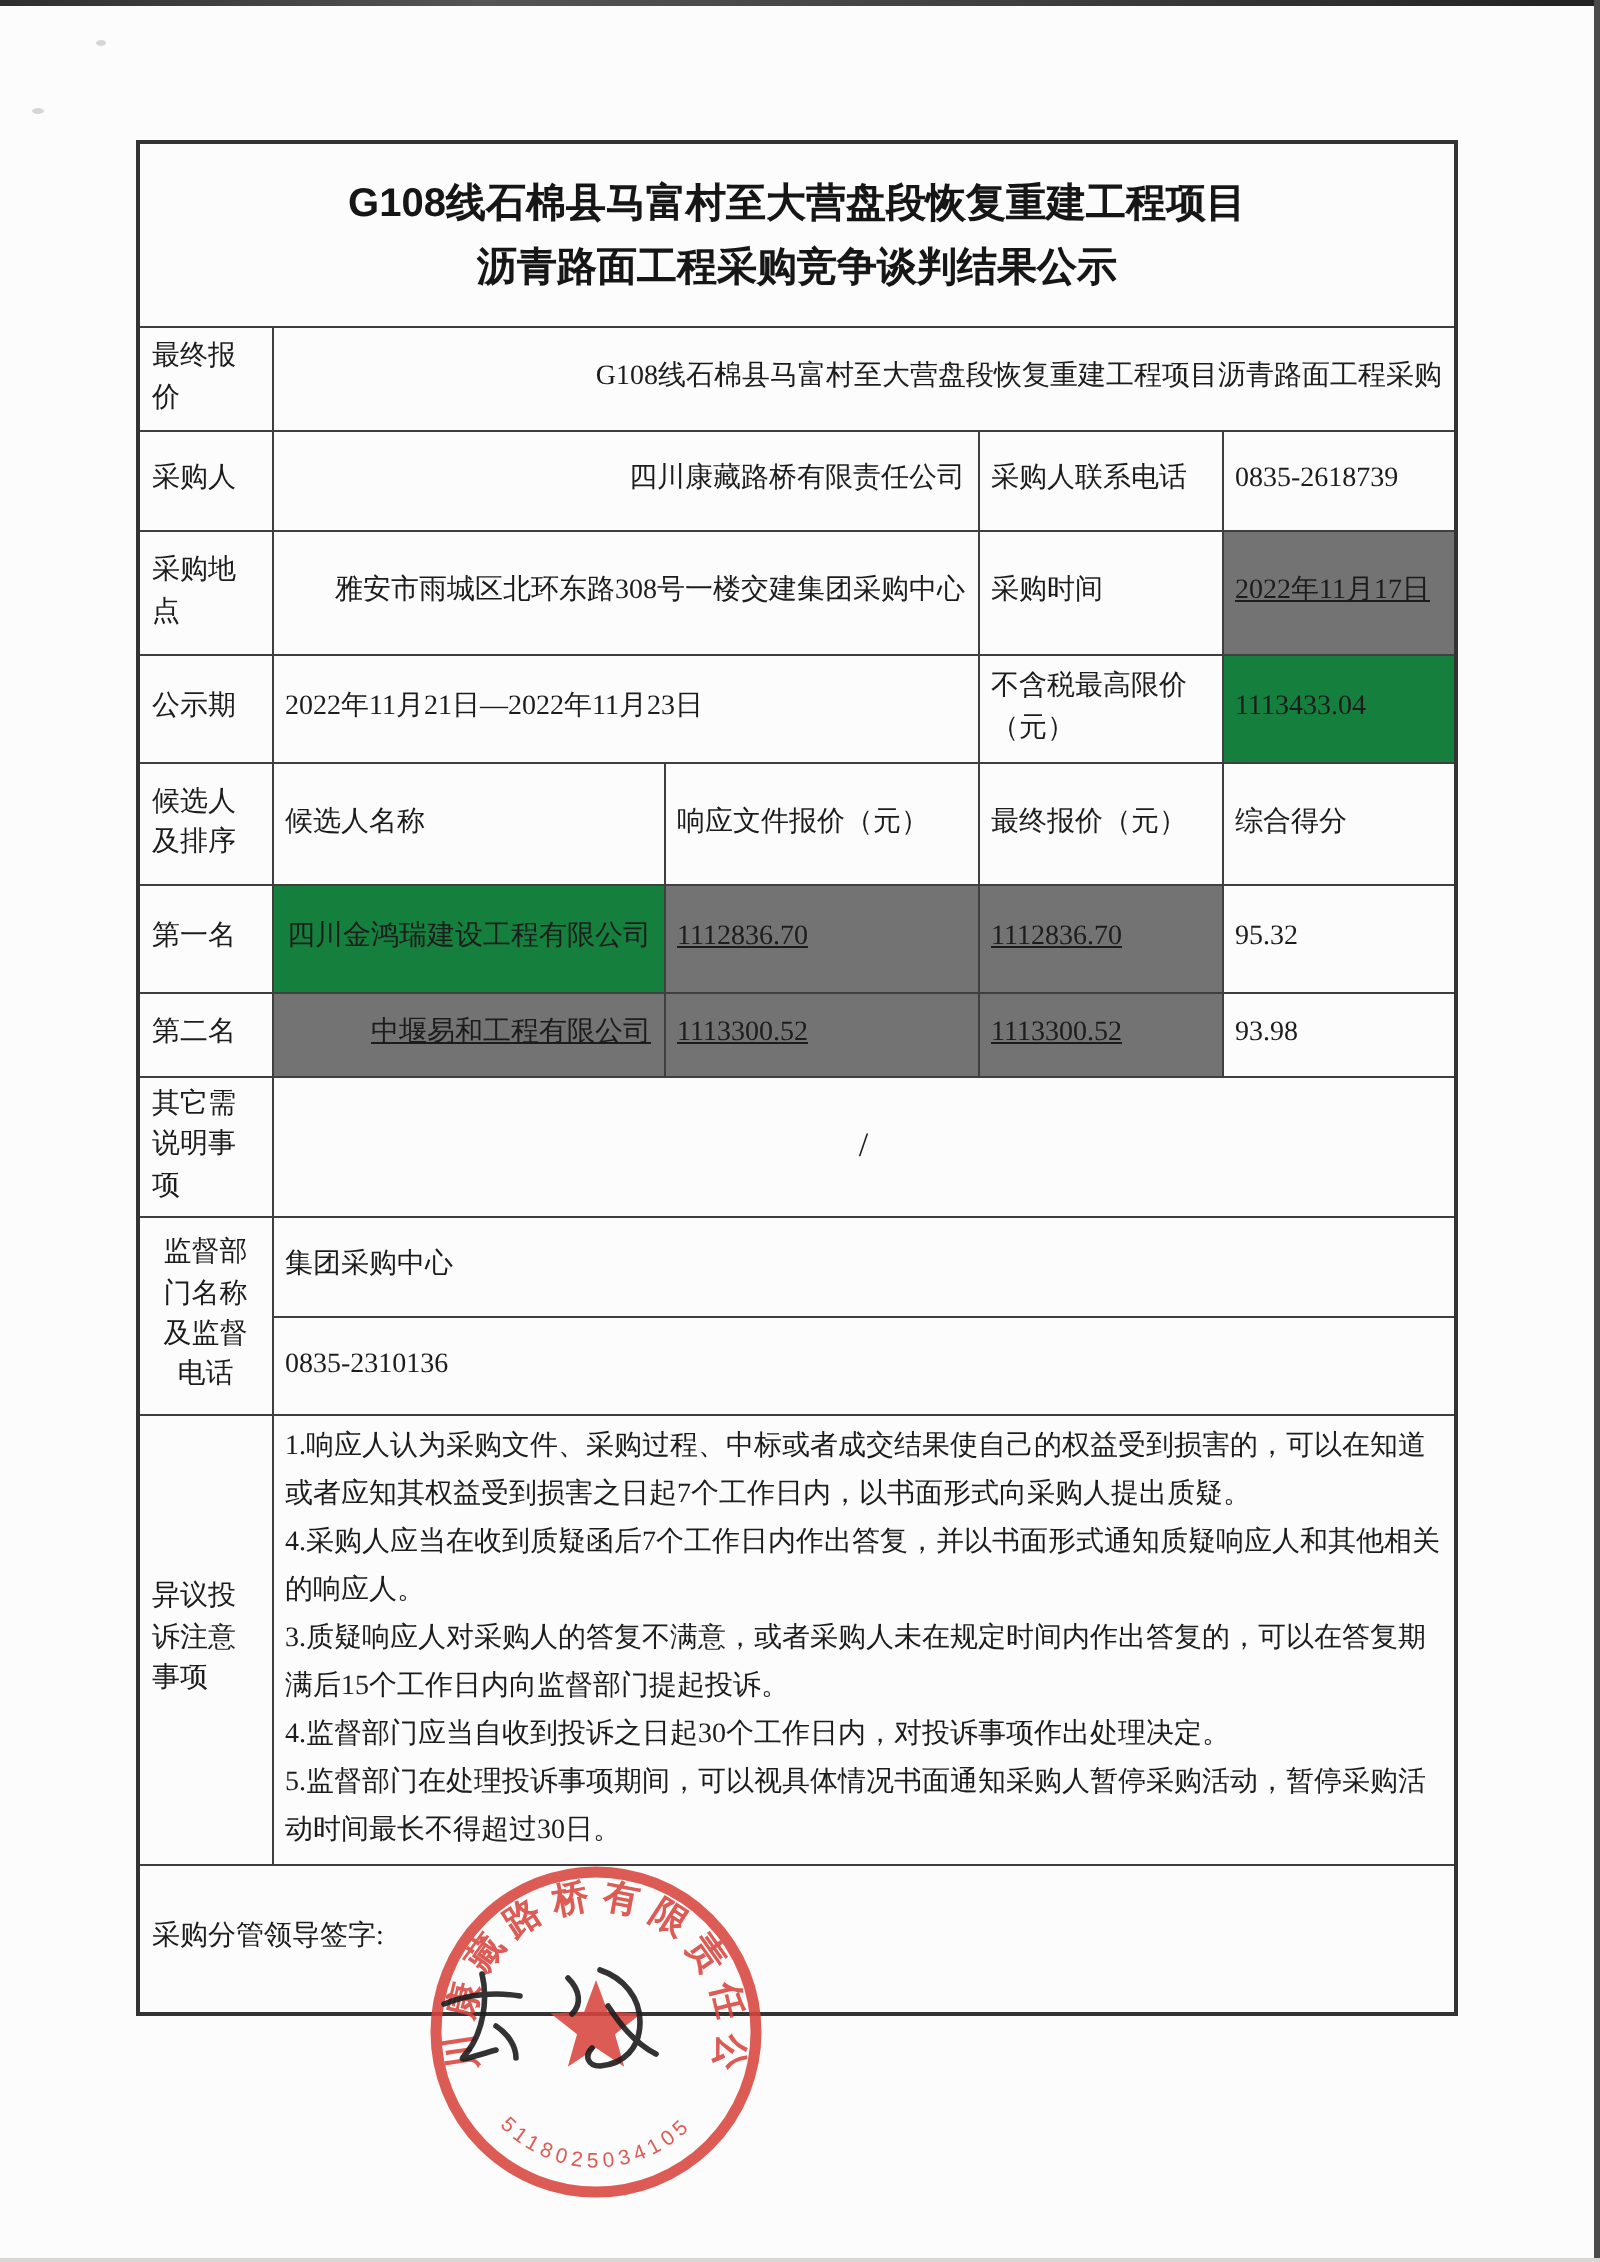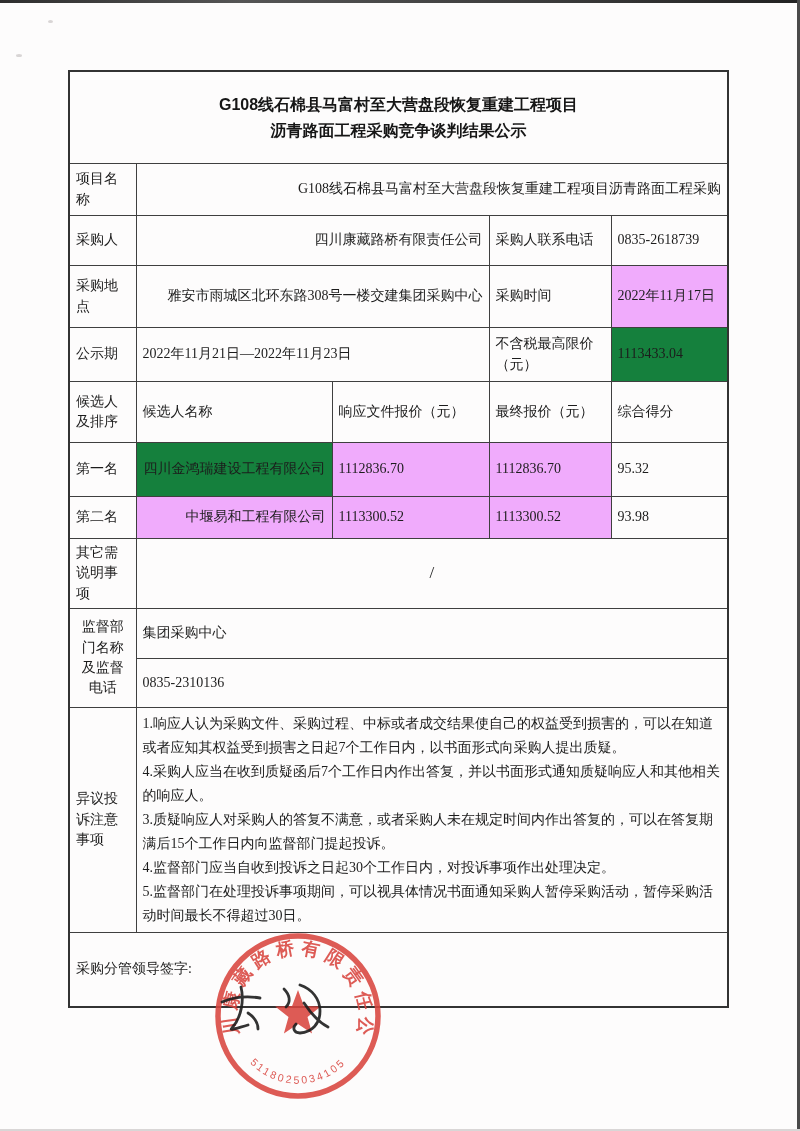--- a/index.html
+++ b/index.html
@@ -23,28 +23,28 @@
   table.doc td{
     border:1.5px solid #3f3f3f;
     vertical-align:middle;
     padding:4px 6px;
     word-break:break-all;
   }
   table.doc{border:2px solid #333;}
   .title-cell{height:83px;text-align:center;vertical-align:middle;}
   .title-line{
     font-family:"Liberation Sans","DejaVu Sans",sans-serif;
-    font-weight:bold;font-size:16px;line-height:1.6;color:#161616;
+    font-weight:bold;font-size:20px;line-height:1.6;color:#161616;
   }
   .lbl{text-align:left;padding-left:5px;}
   .lbl-center{text-align:center;padding-left:3px;padding-right:3px;}
   .v-left{text-align:right;padding-left:9px;}
   .v-center{text-align:left;}
   .tint{background:#15803d;}
-  .tint2{background:#f0abfc;}
+  .tint2{background:#737373;text-decoration:underline;}
   .r-proj{height:52px;}
   .r-purch{height:50px;}
   .r-loc{height:62px;}
   .r-pub{height:54px;}
   .r-head{height:61px;}
   .r-c1{height:54px;margin-left:25px;}
   .r-c2{height:42px;}
   .r-other{height:62px;}
   .r-sup1{height:50px;}
   .r-sup2{height:49px;}
@@ -76,21 +76,21 @@
 
   <tbody>
       <tr>
     <td class="title-cell" colspan="5">
       <div class="title-line">G108线石棉县马富村至大营盘段恢复重建工程项目</div>
       <div class="title-line">沥青路面工程采购竞争谈判结果公示</div>
     </td>
   </tr>
 
   <tr class="r-proj">
-    <td class="lbl">项目名称</td>
+    <td class="lbl">最终报价</td>
     <td class="v-left" colspan="4">G108线石棉县马富村至大营盘段恢复重建工程项目沥青路面工程采购</td>
   </tr>
 
   <tr class="r-purch">
     <td class="lbl">采购人</td>
     <td class="v-left" colspan="2">四川康藏路桥有限责任公司</td>
     <td class="v-center">采购人联系电话</td>
     <td class="v-center">0835-2618739</td>
   </tr>
 

